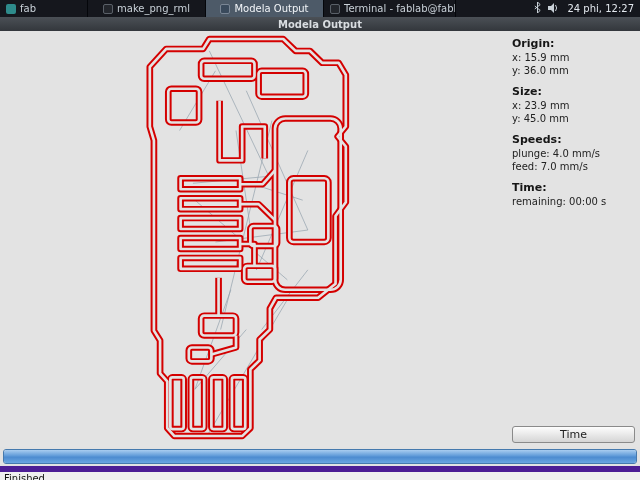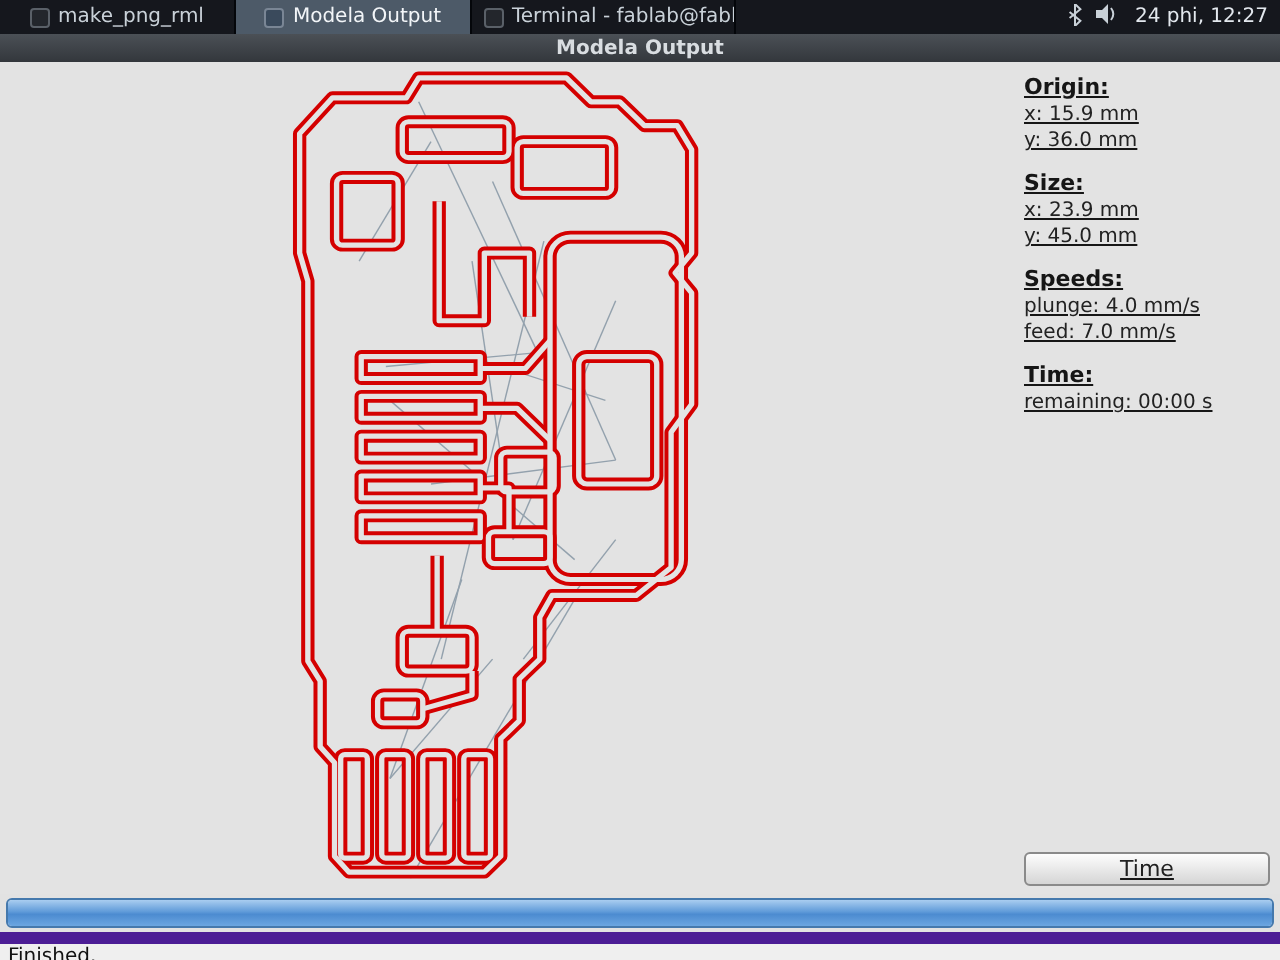--- a/index.html
+++ b/index.html
@@ -27,21 +27,21 @@
   .titlebar { height:14px; background:linear-gradient(#4b5056,#33373c); flex:0 0 auto;
               display:flex; align-items:center; justify-content:center;
               color:#d9dde1; font-size:10px; font-weight:bold; }
 
   
   .window-body { flex:1 1 auto; display:flex; overflow:hidden; background:#e3e3e3; }
   .canvas { flex:1 1 auto; position:relative; }
   .canvas svg { position:absolute; inset:0; width:100%; height:100%; }
 
   .sidebar { width:130px; flex:0 0 auto; display:flex; flex-direction:column;
-             padding:6px 5px 4px 2px; color:#161616;text-decoration:underline; }
+             padding:6px 5px 4px 2px; color:#161616; }
   .sb-heading { font-weight:bold; font-size:11px; margin-top:9px; }
   .sb-heading.first { margin-top:0; }
   .sb-line { font-size:10px; margin-top:2px; color:#222; }
   .exit-btn { margin-top:auto; height:17px; width:100%;
               border:1px solid #8a8a8a; border-radius:3px;
               background:linear-gradient(#fdfdfd,#d5d5d5);
               font-family:inherit; font-size:11px; color:#222; cursor:pointer; }
 
   
   .progress-track { height:15px; margin:2px 3px; border:1px solid #4579ad; border-radius:3px;
@@ -50,20 +50,24 @@
                    background:linear-gradient(#a9cdf0 0%, #609bd9 45%, #4c8bd0 55%, #6ba6e1 100%); }
   .statusbar { height:14px; flex:0 0 auto; background:#efefef; border-top:6px solid #4c1d95;
                font-size:10px; line-height:13px; padding-left:4px; color:#111; }
 </style>
 </head>
 <body>
 
 <div class="screen">
 
   <div class="taskbar">
+    <div class="task-item w-sm">
+      <span class="ticon fab"></span>
+      <span>fab</span>
+    </div>
     <div class="task-item w-md">
       <span class="ticon term"></span>
       <span>make_png_rml</span>
     </div>
     <div class="task-item w-md active">
       <span class="ticon win"></span>
       <span>Modela Output</span>
     </div>
     <div class="task-item w-lg">
       <span class="ticon term"></span>

